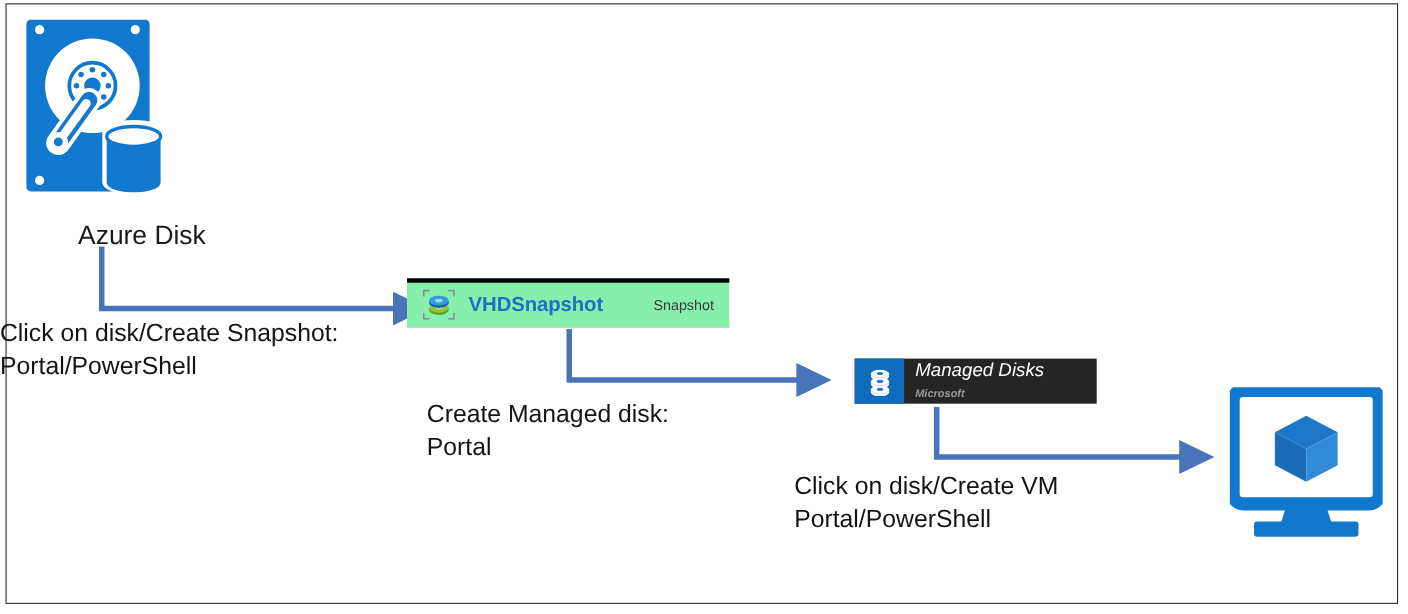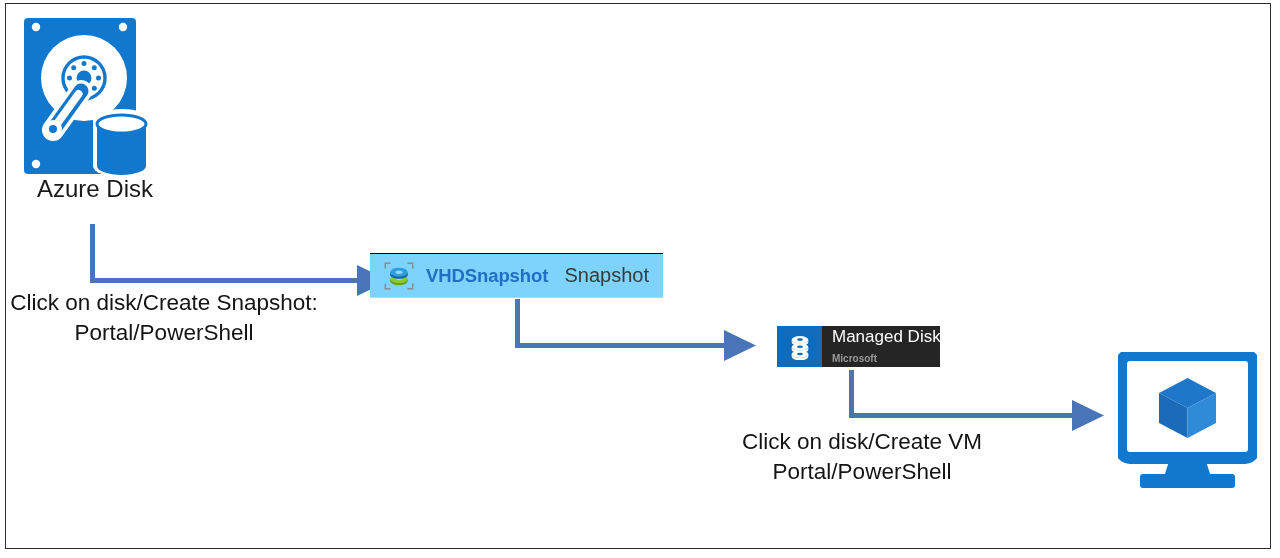--- a/index.html
+++ b/index.html
@@ -39,21 +39,20 @@
     font-size: 24px;
     line-height: 1.18;
     text-align: center;
     white-space: nowrap;
   }
   .caption {
     position: absolute;
     color: #141414;
     font-size: 22.5px;
     line-height: 1.33;
-    text-align: center;
   }
   .caption .line { display: block; }
 
   
   #azure-disk-icon {
     position: absolute;
     left: 22px;
     top: 12px;
     width: 140px;
     height: 163px;
@@ -65,22 +64,22 @@
     overflow: visible;
   }
 
   
   #vhdsnapshot-card {
     position: absolute;
     left: 370px;
     top: 253px;
     width: 293px;
     height: 45px;
-    background: #7dd3fc;
-    border-top: 1px solid #000000;
+    background: #86efac;
+    border-top: 4px solid #000000;
     border-bottom: 1px solid #d0d0d0;
     box-sizing: border-box;
     display: flex;
     align-items: center;
     padding: 0 12px 0 14px;
   }
   #vhdsnapshot-card .vhd-icon {
     width: 30px;
     height: 28px;
     flex: 0 0 auto;
@@ -89,36 +88,37 @@
   #vhdsnapshot-card .vhd-name {
     color: #1f6fc4;
     font-size: 18.5px;
     font-weight: 600;
     letter-spacing: -0.1px;
     white-space: nowrap;
   }
   #vhdsnapshot-card .vhd-kind {
     margin-left: auto;
     color: #3a3a3a;
-    font-size: 20px;
+    font-size: 13px;
     white-space: nowrap;
     padding-right: 2px;
   }
 
   
   #managed-disks-card {
     position: absolute;
     left: 777px;
     top: 326px;
-    width: 163px;
+    width: 220px;
     height: 41px;
     display: flex;
     align-items: stretch;
     background: #252525;
     box-sizing: border-box;
+    font-style: italic;
   }
   #managed-disks-card .md-iconbox {
     width: 45px;
     flex: 0 0 auto;
     background: #0f6cbd;
     display: flex;
     align-items: center;
     justify-content: center;
   }
   #managed-disks-card .md-text {
@@ -191,21 +191,21 @@
       <g>
         <path d="M71 108 h57 v46 a28.5 11 0 0 1 -57 0 z" fill="#ffffff"></path>
         <ellipse cx="99.5" cy="108" rx="28.5" ry="11" fill="#ffffff"></ellipse>
         <path d="M75 112 h49 v42 a24.5 9 0 0 1 -49 0 z" fill="#1278ce"></path>
         <ellipse cx="99.5" cy="112" rx="24.5" ry="9" fill="#ffffff"></ellipse>
         <ellipse cx="99.5" cy="112" rx="24.5" ry="9" fill="none" stroke="#1278ce" stroke-width="3"></ellipse>
       </g>
     </svg>
   </div>
 
-  <div class="node-label" style="left:0px; top:175px; width:190px;">Azure Disk</div>
+  <div class="node-label" style="left:0px; top:201px; width:190px;padding-left:34px;">Azure Disk</div>
 
   <svg class="arrow-svg" style="left:0; top:0; width:1280px; height:558px;" viewBox="0 0 1280 558">
     <defs>
       <marker id="ah" markerWidth="7" markerHeight="7" refX="1.2" refY="3.5" orient="auto" markerUnits="strokeWidth">
         <path d="M0,0.4 L6.4,3.5 L0,6.6 z" fill="#4a74b8"></path>
       </marker>
     </defs>
     <path d="M92.5 224 L92.5 280.5 L363 280.5" fill="none" stroke="#4a74b8" stroke-width="5" stroke-linecap="butt" marker-end="url(#ah)"></path>
   </svg>
 
@@ -237,20 +237,24 @@
       </svg>
     </span>
     <span class="vhd-name">VHDSnapshot</span>
     <span class="vhd-kind">Snapshot</span>
   </div>
 
   <svg class="arrow-svg" style="left:0; top:0; width:1280px; height:558px;" viewBox="0 0 1280 558">
     <path d="M517.5 299 L517.5 345.5 L730 345.5" fill="none" stroke="#4a74b8" stroke-width="5" stroke-linecap="butt" marker-end="url(#ah)"></path>
   </svg>
 
+  <div class="caption" style="left:388px; top:362px; width:280px;">
+    <span class="line">Create Managed disk:</span>
+    <span class="line">Portal</span>
+  </div>
 
   <div id="managed-disks-card">
     <span class="md-iconbox">
       <svg viewBox="0 0 26 28" width="24" height="26" aria-hidden="true">
         <g fill="#ffffff">
           <ellipse cx="13" cy="6.2" rx="9" ry="4"></ellipse>
           <path d="M4 6.2 v2.6 a9 4 0 0 0 18 0 V6.2 a9 4 0 0 1 -18 0 z"></path>
           <ellipse cx="13" cy="14" rx="9" ry="4"></ellipse>
           <path d="M4 14 v2.6 a9 4 0 0 0 18 0 V14 a9 4 0 0 1 -18 0 z"></path>
           <ellipse cx="13" cy="21.8" rx="9" ry="4"></ellipse>

